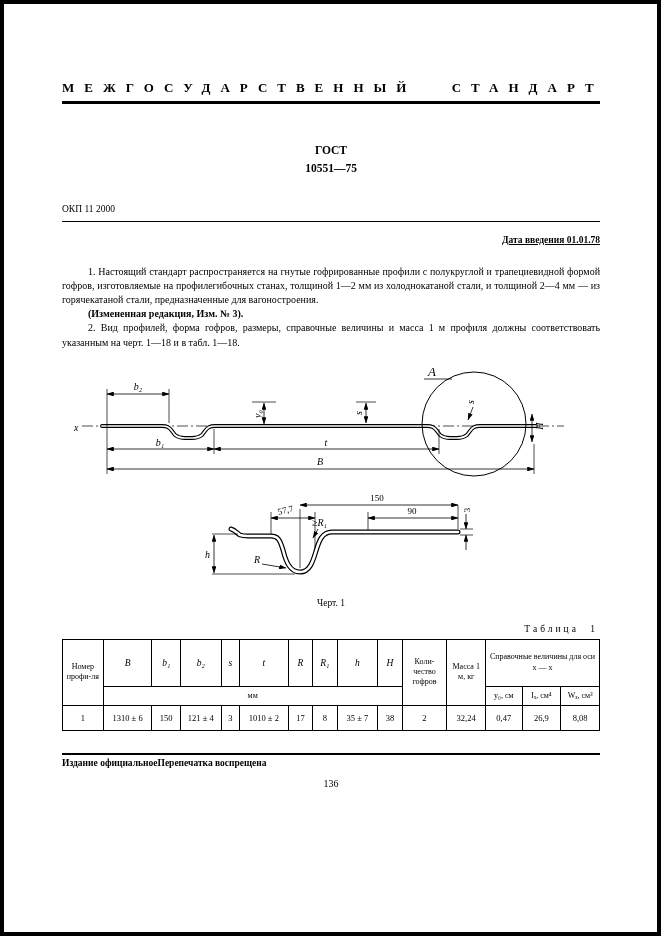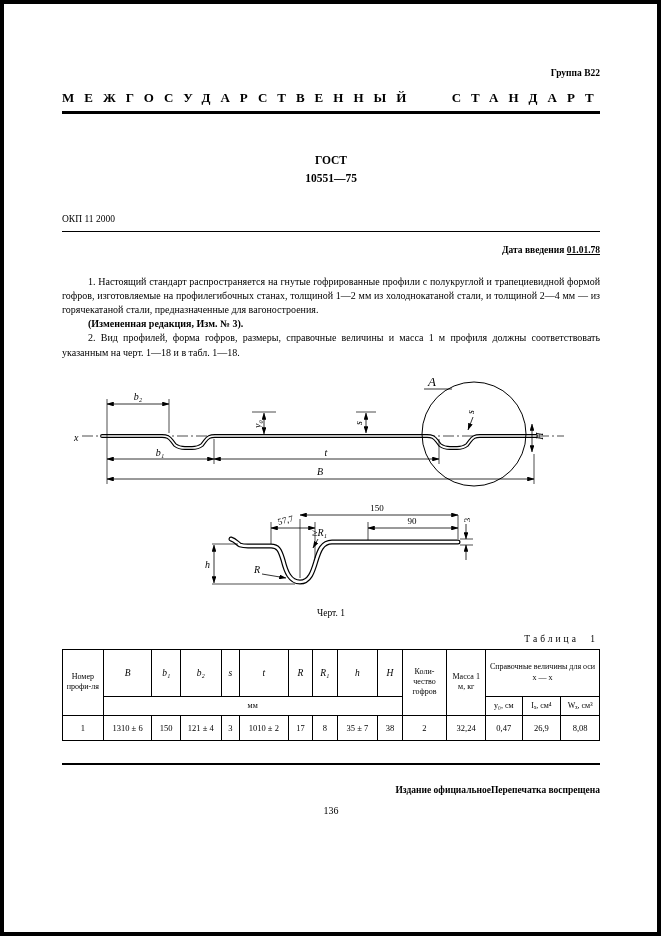--- a/index.html
+++ b/index.html
@@ -12,37 +12,37 @@
   .std-header{margin-top:12px;font-weight:bold;font-size:13px;letter-spacing:10px;word-spacing:22px;white-space:nowrap;}
   .rule-thick{height:3px;background:#000;margin-top:5px;}
   .head-row{display:flex;margin-top:30px;}
   .head-left{width:385px;text-align:center;}
   .doc-title{font-weight:bold;font-size:10.5px;letter-spacing:.4px;}
   .doc-subtitle{font-weight:bold;font-size:10.5px;margin-top:15px;}
   .doc-subtitle-en{font-size:9.5px;margin-top:13px;}
   .gost-col{flex:1;text-align:center;font-weight:bold;font-size:11.5px;margin-top:8px;line-height:1.55;}
   .okp{font-size:9.5px;margin-top:26px;}
   .rule-thin{height:1px;background:#000;margin-top:7px;}
-  .date-line{text-align:right;font-size:9.5px;font-weight:bold;margin-top:13px;}
+  .date-line{text-align:right;font-size:9.5px;font-weight:bold;margin-top:13px;text-decoration:underline;}
   .date-line .u{text-decoration:underline;}
   .body-text{margin-top:20px;}
   p.para{margin:0;font-size:10px;line-height:1.42;text-align:justify;text-indent:26px;}
   p.pbold{font-weight:bold;}
   .fig{margin-top:12px;}
   svg{display:block;}
   .fig-caption{text-align:center;font-size:9.5px;margin-top:0;}
   .tbl-caption{text-align:right;font-size:9.5px;letter-spacing:3px;word-spacing:6px;margin-top:16px;padding-right:2px;}
   table{border-collapse:collapse;width:100%;margin-top:5px;table-layout:fixed;}
   th,td{border:1px solid #000;font-weight:normal;padding:1px;text-align:center;vertical-align:middle;}
   th{font-size:8px;line-height:1.3;}
   td{font-size:8.5px;height:22px;}
   th.sym{font-style:italic;font-size:9.5px;height:44px;}
   tr.hrow2 th{height:16px;}
   .footer-rule{height:2px;background:#000;margin-top:22px;}
-  .footer-row{display:flex;justify-content:flex-end;font-size:9.5px;font-weight:bold;margin-top:20px;}
+  .footer-row{display:flex;justify-content:flex-start;font-size:9.5px;font-weight:bold;margin-top:3px;}
   .pageno{text-align:center;font-size:10px;margin-top:10px;}
   
   .ext{stroke:#000;stroke-width:.7;}
   .dim{stroke:#000;stroke-width:.8;fill:none;}
   .axis{stroke:#000;stroke-width:.7;stroke-dasharray:11 3 2 3;}
   .prof-o{fill:none;stroke:#000;stroke-width:3.8;stroke-linejoin:round;stroke-linecap:round;}
   .prof-i{fill:none;stroke:#fff;stroke-width:1.7;stroke-linejoin:round;stroke-linecap:round;}
   .prof-o2{stroke-width:5;}
   .prof-i2{stroke-width:2.6;}
   .circ{fill:none;stroke:#000;stroke-width:1;}
@@ -50,21 +50,20 @@
   text.dn{font:9px "Liberation Serif","DejaVu Serif",serif;fill:#000;}
   text.da{font:italic 13px "Liberation Serif","DejaVu Serif",serif;fill:#000;}
   text.mid{text-anchor:middle;}
   text.end{text-anchor:end;}
 </style>
 </head>
 <body>
 
 <div class="page">
 
-  <div class="group">Группа В22</div>
 
   <div class="std-header">МЕЖГОСУДАРСТВЕННЫЙ СТАНДАРТ</div>
   <div class="rule-thick"></div>
 
   <div class="head-row">
     <div class="gost-col">
       <div>ГОСТ</div>
       <div>10551—75</div>
     </div>
   </div>

